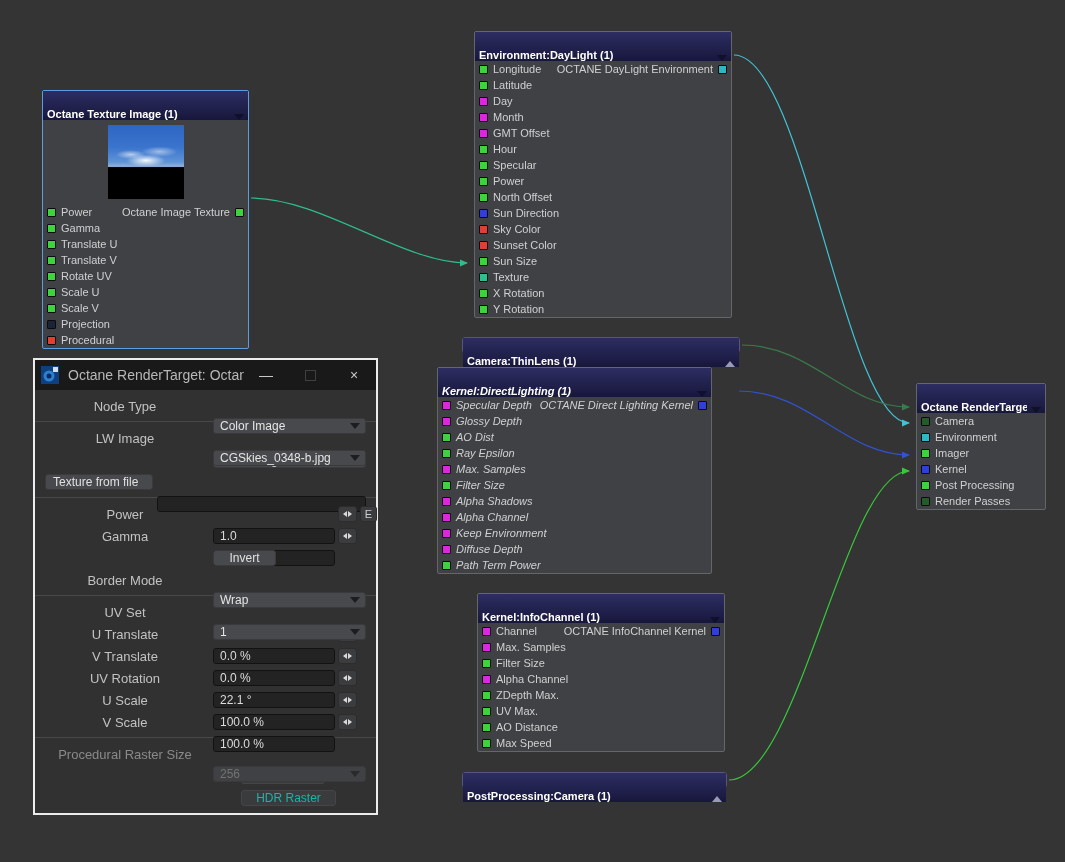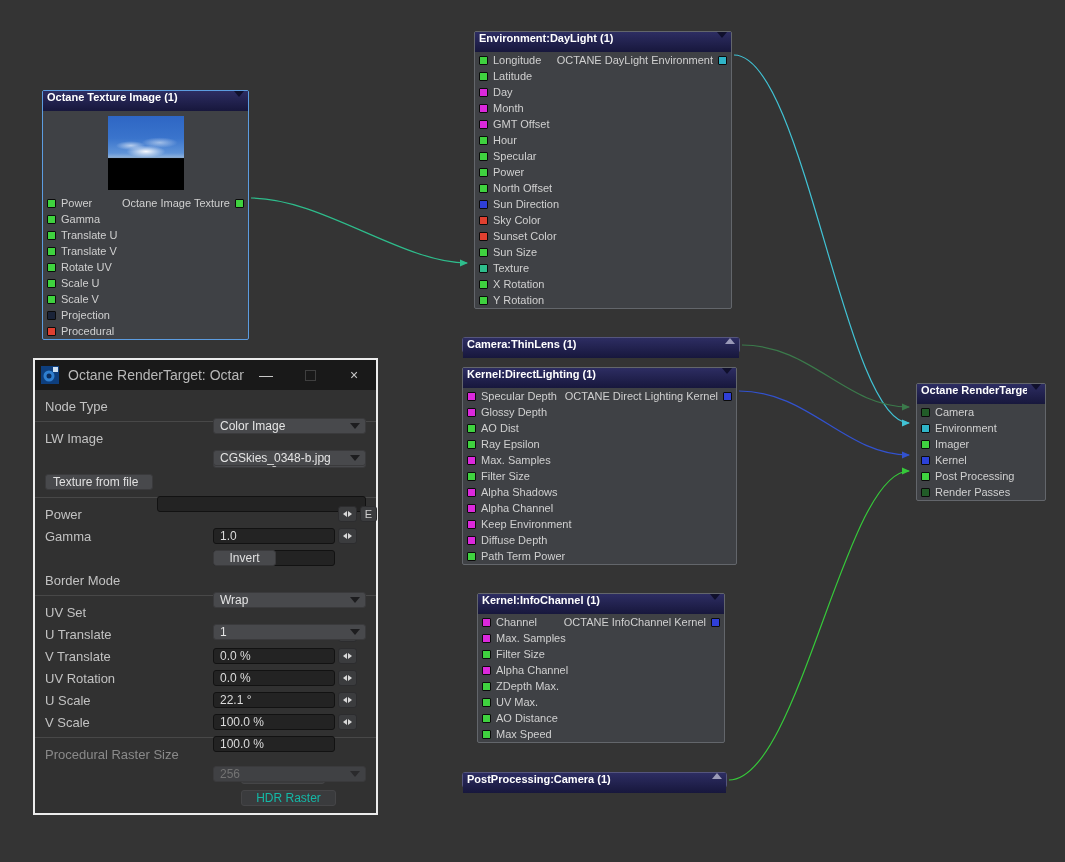--- a/index.html
+++ b/index.html
@@ -5,21 +5,21 @@
   html,body{margin:0;padding:0;background:#343434;}
   #screen{position:relative;width:1065px;height:862px;background:#343434;overflow:hidden;
           font-family:"Liberation Sans",sans-serif;}
 
   
   #wires{position:absolute;left:0;top:0;pointer-events:none;z-index:2;}
   .node{position:absolute;background:#3f4145;border:1px solid #63666b;border-radius:2px;
         box-sizing:border-box;z-index:3;}
   .node.selected{border-color:#5c9ce0;}
   .node.collapsed{background:transparent;border:1px solid #55557d;border-radius:3px;}
-  .ntitle{height:20px;background:linear-gradient(#2d2d62,#17173c);display:flex;align-items:flex-start;
+  .ntitle{height:29px;background:linear-gradient(#2d2d62,#17173c);display:flex;align-items:flex-end;
           padding:0 4px;}
   .ntext{color:#ffffff;font-weight:bold;font-size:11px;white-space:nowrap;flex:1;overflow:hidden;}
   .tri{width:0;height:0;flex:none;margin-left:4px;}
   .tri.down{border-left:5px solid transparent;border-right:5px solid transparent;border-top:6px solid #10102c;}
   .tri.up{border-left:5px solid transparent;border-right:5px solid transparent;border-bottom:6px solid #9a9ab8;}
   .nbody{position:relative;padding-bottom:0;}
   .npreview{height:84px;display:flex;align-items:center;justify-content:center;}
   .pimg{width:76px;height:74px;
     background:
       radial-gradient(ellipse 26px 8px at 50% 48%, rgba(255,255,255,.95), rgba(255,255,255,0) 75%),
@@ -39,21 +39,21 @@
   .dlg-title{height:30px;background:#191919;display:flex;align-items:center;}
   .dlg-icon{width:18px;height:18px;margin:0 9px 0 6px;flex:none;}
   .dlg-title-text{color:#b8b8b8;font-size:14px;flex:1;white-space:nowrap;overflow:hidden;}
   .dlg-btn{width:44px;height:30px;display:flex;align-items:center;justify-content:center;
            color:#c8c8c8;font-size:14px;flex:none;}
   .maxbox{width:9px;height:9px;border:1px solid #3f3f3f;}
   .dsection{border-top:1px solid #484848;padding:8px 10px 7px 10px;display:flex;
             flex-direction:column;gap:6px;}
   .dsection.first{border-top:none;}
   .drow{display:flex;align-items:center;height:16px;}
-  .dlabel{width:160px;text-align:left;margin-right:8px;color:#c2c2c2;font-size:13px;
+  .dlabel{width:160px;text-align:center;margin-right:8px;color:#c2c2c2;font-size:13px;
           white-space:nowrap;flex:none;}
   .dlabel.dim{color:#8a8a8a;}
   .dctl{display:flex;align-items:center;gap:3px;flex:1;}
   .dropdown{height:16px;background:#48494c;border:1px solid #3a3a3c;border-radius:3px;flex:1;
             display:flex;align-items:flex-end;padding:0 6px;color:#e4e4e4;font-size:12px;
             position:relative;box-sizing:border-box;margin-top:40px;}
   .dd-arrow{position:absolute;right:5px;top:4px;width:0;height:0;border-left:5px solid transparent;
             border-right:5px solid transparent;border-top:6px solid #1d1d1f;}
   .dropdown.disabled{background:#404144;color:#737373;}
   .dropdown.disabled .dd-arrow{border-top-color:#2a2a2c;}
@@ -238,21 +238,21 @@
             </div>
           </div>
         </div>
       </div>
       <div class="node collapsed" style="left: 462px; top: 337px; width: 278px; height: 16px;">
         <div class="ntitle">
           <span class="ntext">Camera:ThinLens (1)</span>
           <span class="tri up"></span>
         </div>
       </div>
-      <div class="node" style="left: 462px; top: 367px; width: 275px;">
+      <div class="node" style="left: 437px; top: 367px; width: 275px; font-style: italic;">
         <div class="ntitle">
           <span class="ntext">Kernel:DirectLighting (1)</span>
           <span class="tri down"></span>
         </div>
         <div class="nbody">
           <div class="rows">
             <div class="nrow">
               <span class="port" style="background: rgb(220, 40, 220);"></span>
               <span class="plbl">Specular Depth</span>
             </div>

